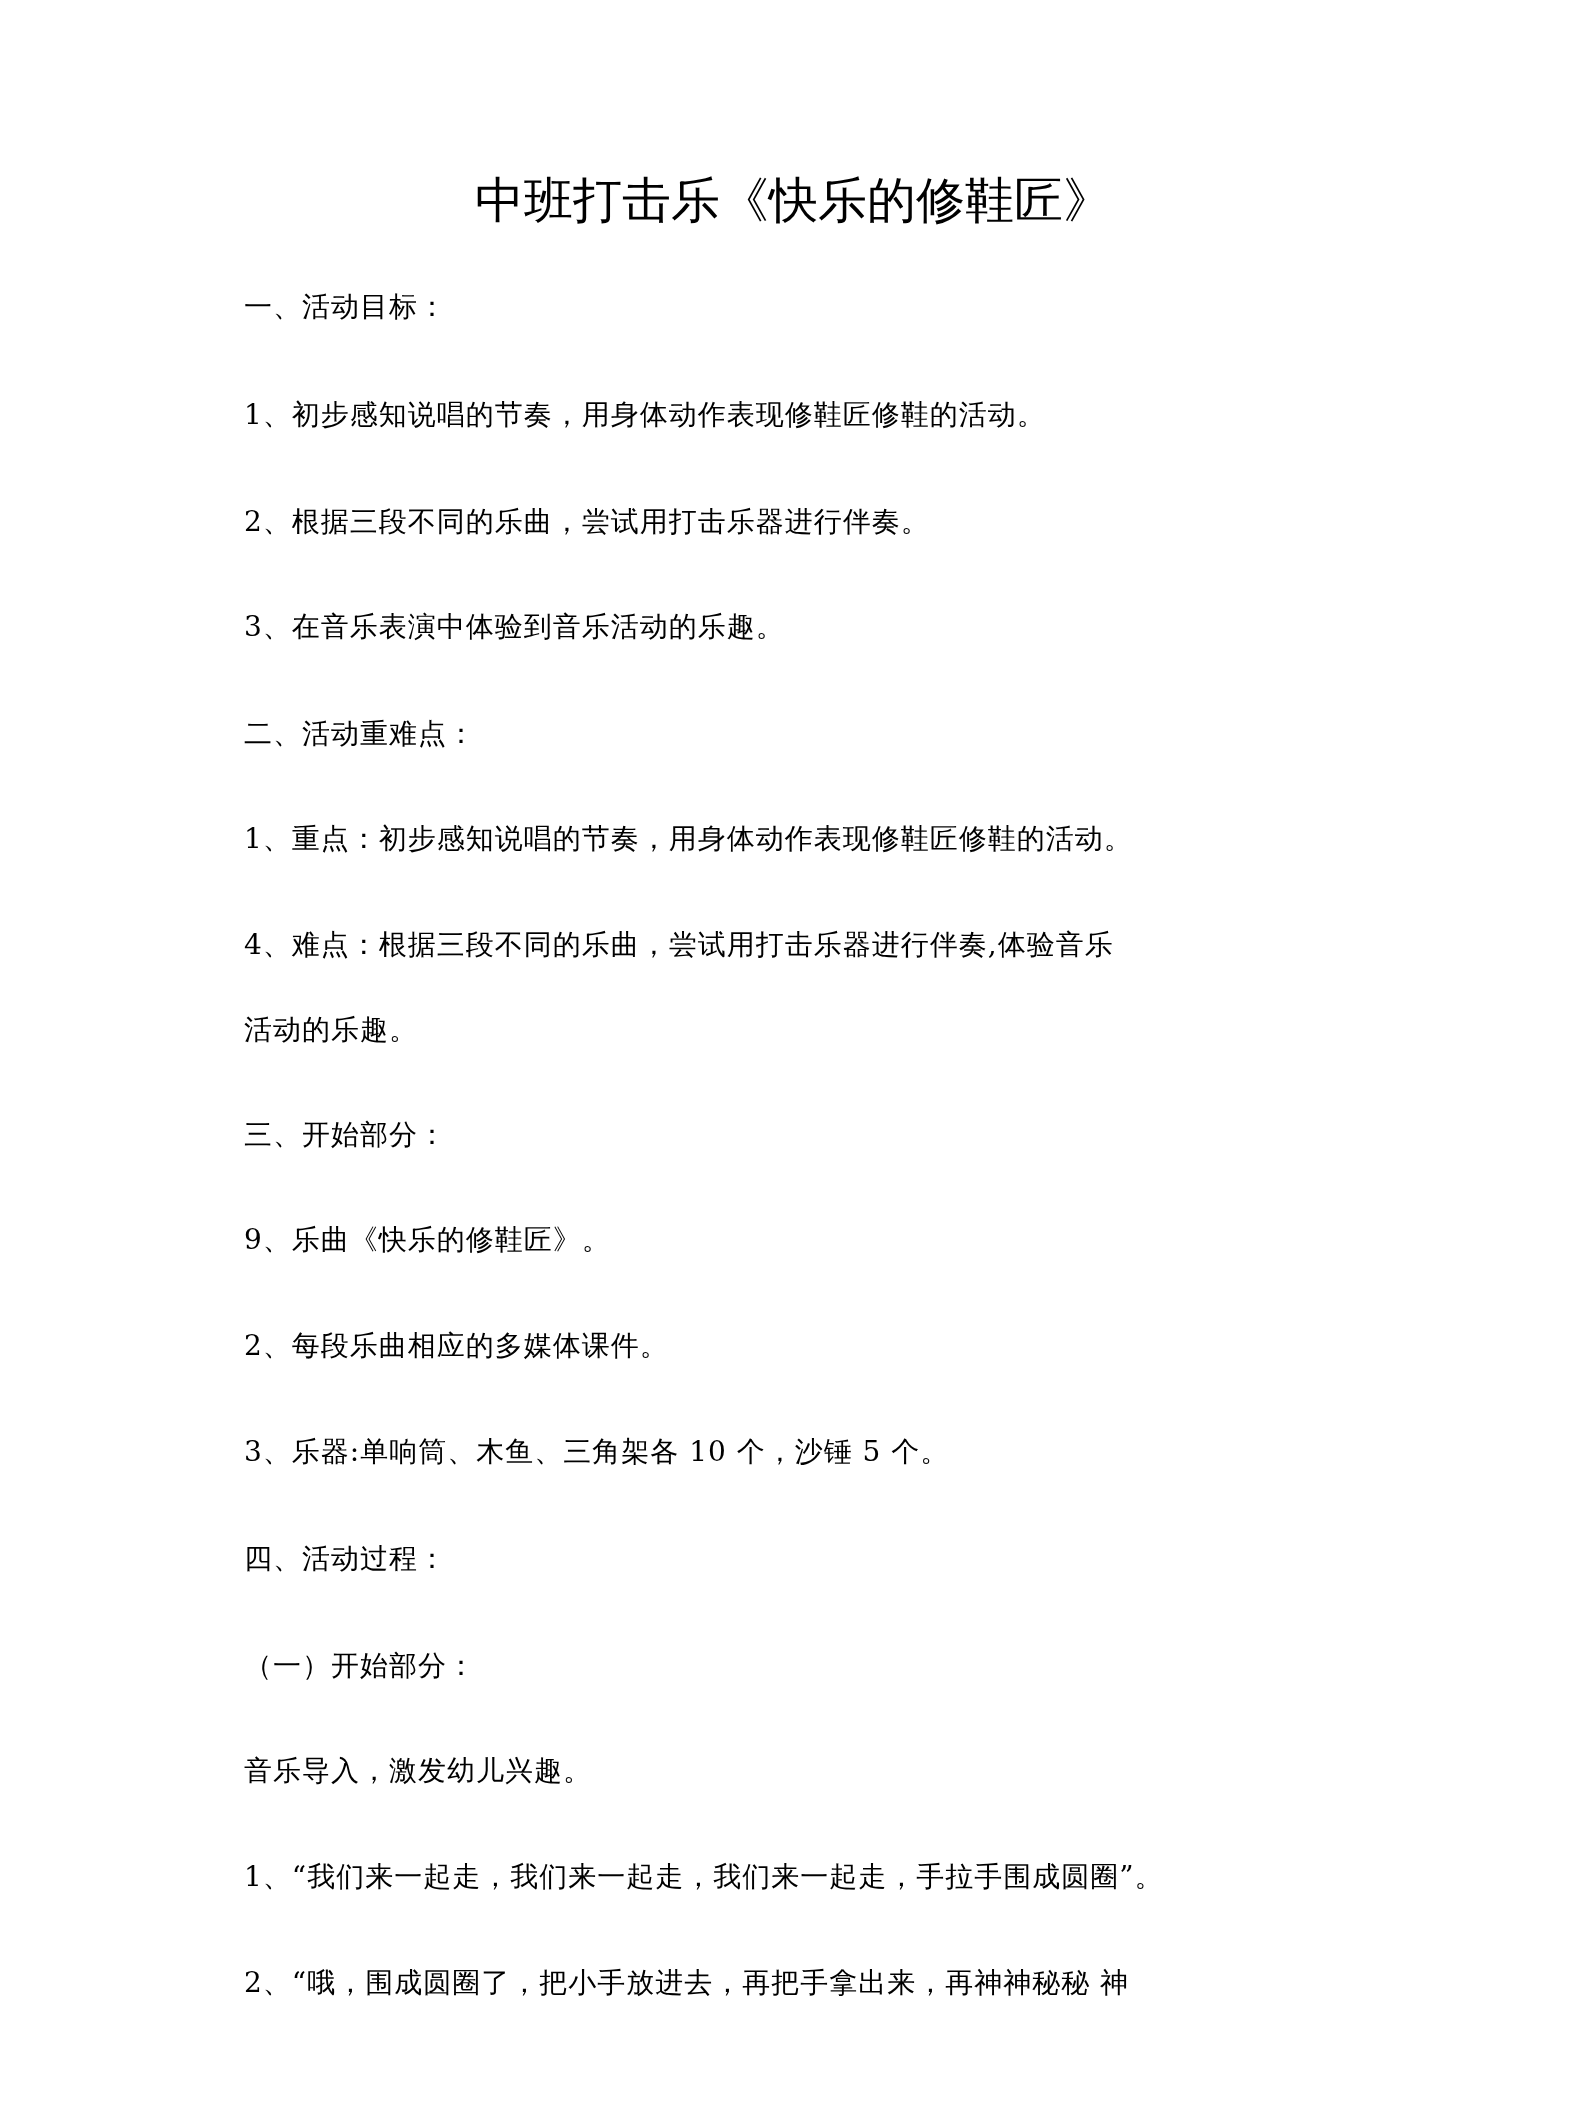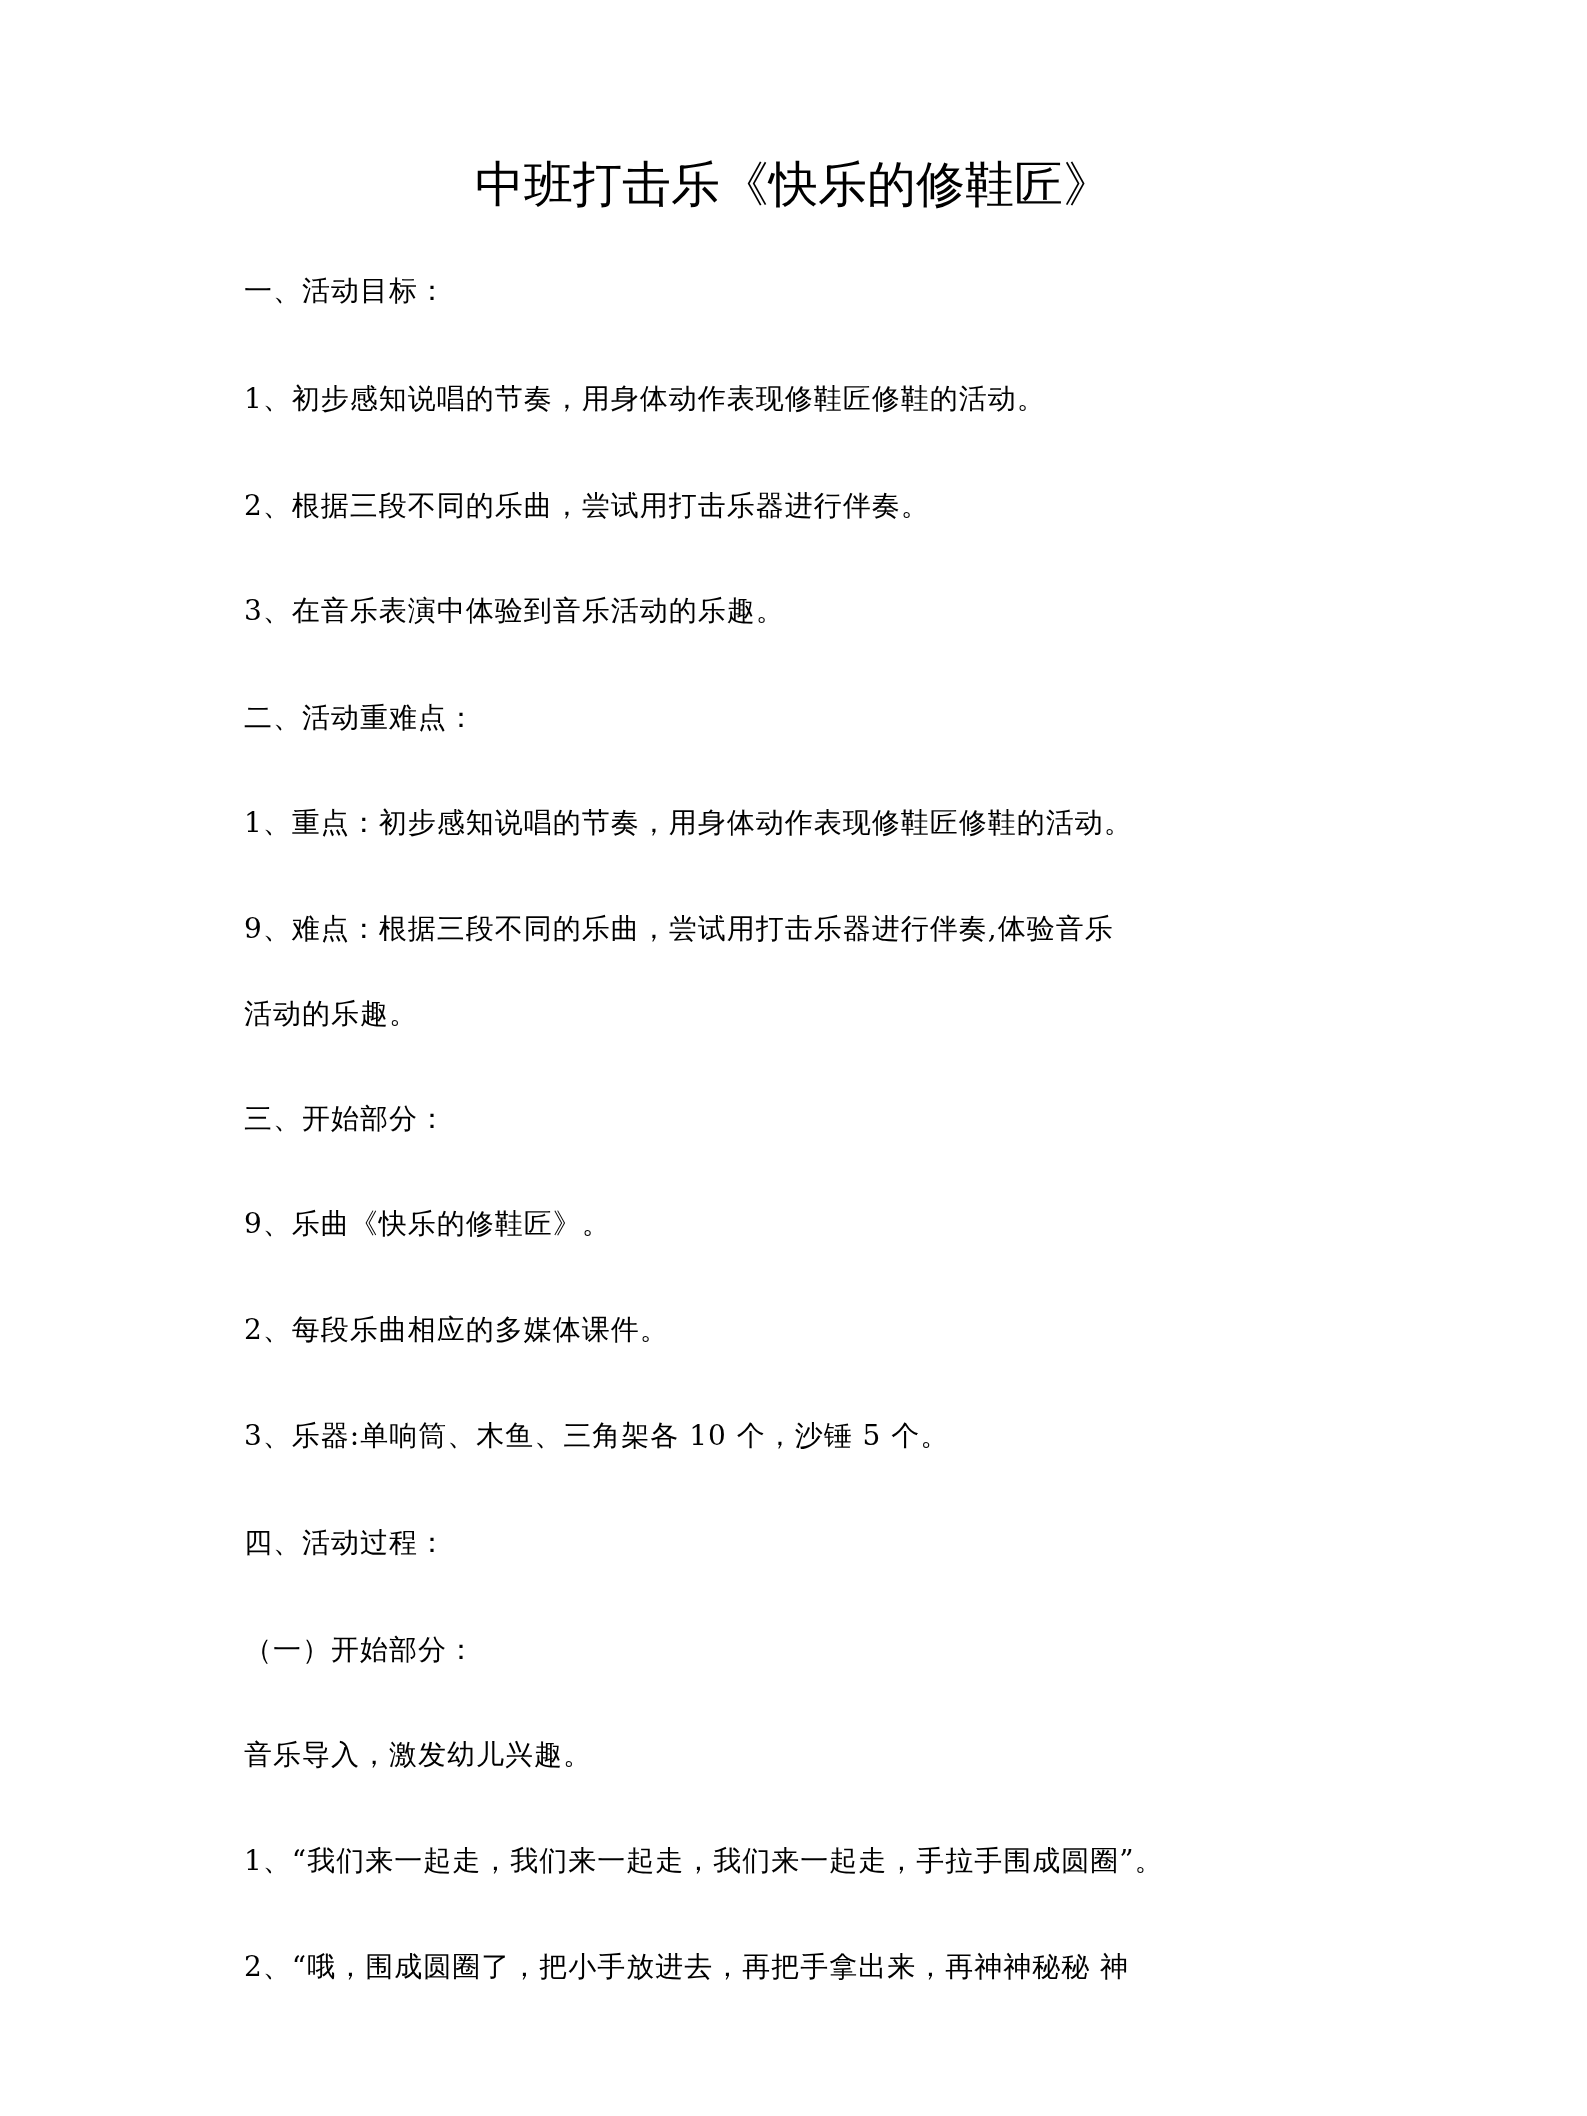--- a/index.html
+++ b/index.html
@@ -1,36 +1,36 @@
 <!DOCTYPE html>
 <html><head>
 <meta charset="utf-8">
 <style>
   html, body { margin: 0; padding: 0; background: #ffffff; }
   body { width: 1587px; height: 2116px; position: relative; overflow: hidden;
          font-family: "DejaVu Serif", "Liberation Serif", serif; color: #000; }
-  .page { position: absolute; left: 0; top: 0; width: 1587px; height: 1546px; background: #fff; }
+  .page { position: absolute; left: 0; top: 16px; width: 1587px; height: 1546px; background: #fff; }
   .title { position: absolute; left: 0; width: 1587px; top: 155px; text-align: center;
            font-size: 49px; line-height: 60px; white-space: nowrap; }
   .line { position: absolute; left: 244px; font-size: 28px; line-height: 52px; white-space: nowrap; letter-spacing: 1px; }
 </style>
 </head>
 <body>
 
 <div class="page">
   <div class="title">中班打击乐《快乐的修鞋匠》</div>
 
   <div class="line" style="top:265px">一、活动目标：</div>
   <div class="line" style="top:373px">1、初步感知说唱的节奏，用身体动作表现修鞋匠修鞋的活动。</div>
   <div class="line" style="top:480px">2、根据三段不同的乐曲，尝试用打击乐器进行伴奏。</div>
   <div class="line" style="top:585px">3、在音乐表演中体验到音乐活动的乐趣。</div>
 
   <div class="line" style="top:692px">二、活动重难点：</div>
   <div class="line" style="top:797px">1、重点：初步感知说唱的节奏，用身体动作表现修鞋匠修鞋的活动。</div>
-  <div class="line" style="top:903px">9、难点：根据三段不同的乐曲，尝试用打击乐器进行伴奏,体验音乐</div>
+  <div class="line" style="top:903px">4、难点：根据三段不同的乐曲，尝试用打击乐器进行伴奏,体验音乐</div>
   <div class="line" style="top:988px">活动的乐趣。</div>
 
   <div class="line" style="top:1093px">三、开始部分：</div>
   <div class="line" style="top:1198px">9、乐曲《快乐的修鞋匠》。</div>
   <div class="line" style="top:1304px">2、每段乐曲相应的多媒体课件。</div>
   <div class="line" style="top:1410px">3、乐器:单响筒、木鱼、三角架各 10 个，沙锤 5 个。</div>
 
   <div class="line" style="top:1517px">四、活动过程：</div>
   <div class="line" style="top:1729px">音乐导入，激发幼儿兴趣。</div>
   <div class="line" style="top:1624px">（一）开始部分：</div>

